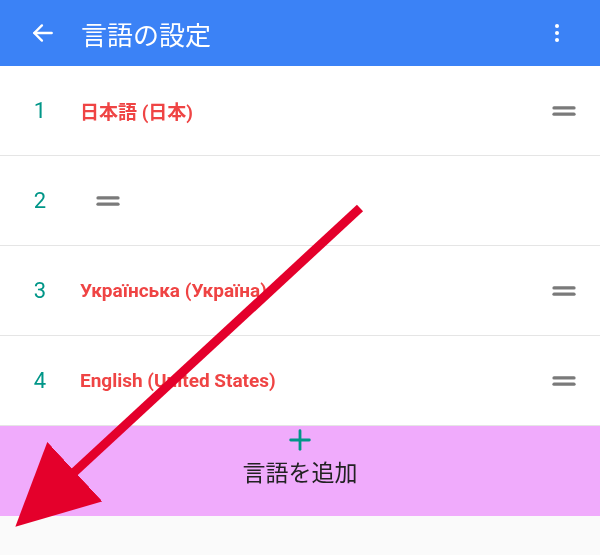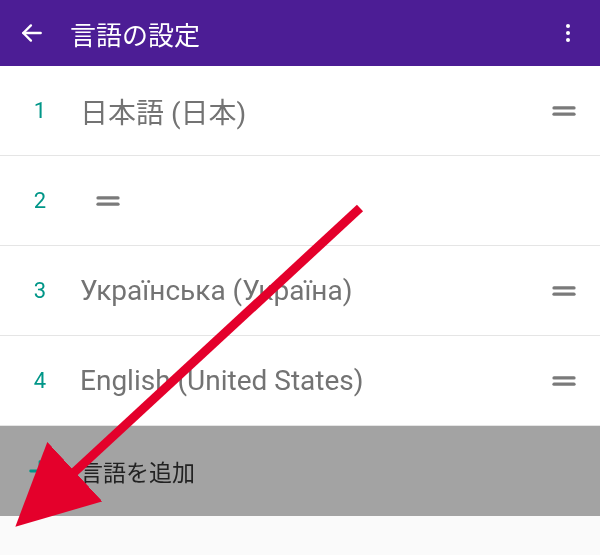--- a/index.html
+++ b/index.html
@@ -6,24 +6,24 @@
     body {
       width: 600px;
       height: 555px;
       font-family: Roboto, "Noto Sans CJK JP", "Hiragino Sans", sans-serif;
       background: #fafafa;
       overflow: hidden;
       position: relative;
     }
     .appbar {
       height: 66px;
-      background: #4c1d95;
+      background: #3b82f6;
       display: flex;
       align-items: center;
-      padding: 0 10px;
+      padding: 0 21px;
       color: #ffffff;
     }
     .appbar .back {
       width: 44px;
       height: 44px;
       display: flex;
       align-items: center;
       justify-content: center;
       cursor: pointer;
     }
@@ -52,36 +52,38 @@
       background: #fff;
     }
     .row .num {
       width: 80px;
       text-align: center;
       color: #009688;
       font-size: 22px;
     }
     .row .label {
       flex: 1;
-      font-size: 28px;
-      color: #737373;
+      font-size: 19px;
+      color: #ef4444;
+      font-weight: bold;
     }
     .row .handle {
       width: 56px;
       height: 56px;
       display: flex;
       align-items: center;
       justify-content: center;
       cursor: grab;
     }
     .add-row {
       height: 90px;
       display: flex;
       align-items: center;
-      background: #a3a3a3;
+      background: #f0abfc;
+      flex-direction: column;
     }
     .add-row .plus {
       width: 80px;
       display: flex;
       align-items: center;
       justify-content: center;
       color: #009688;
       cursor: pointer;
     }
     .add-row .label {

